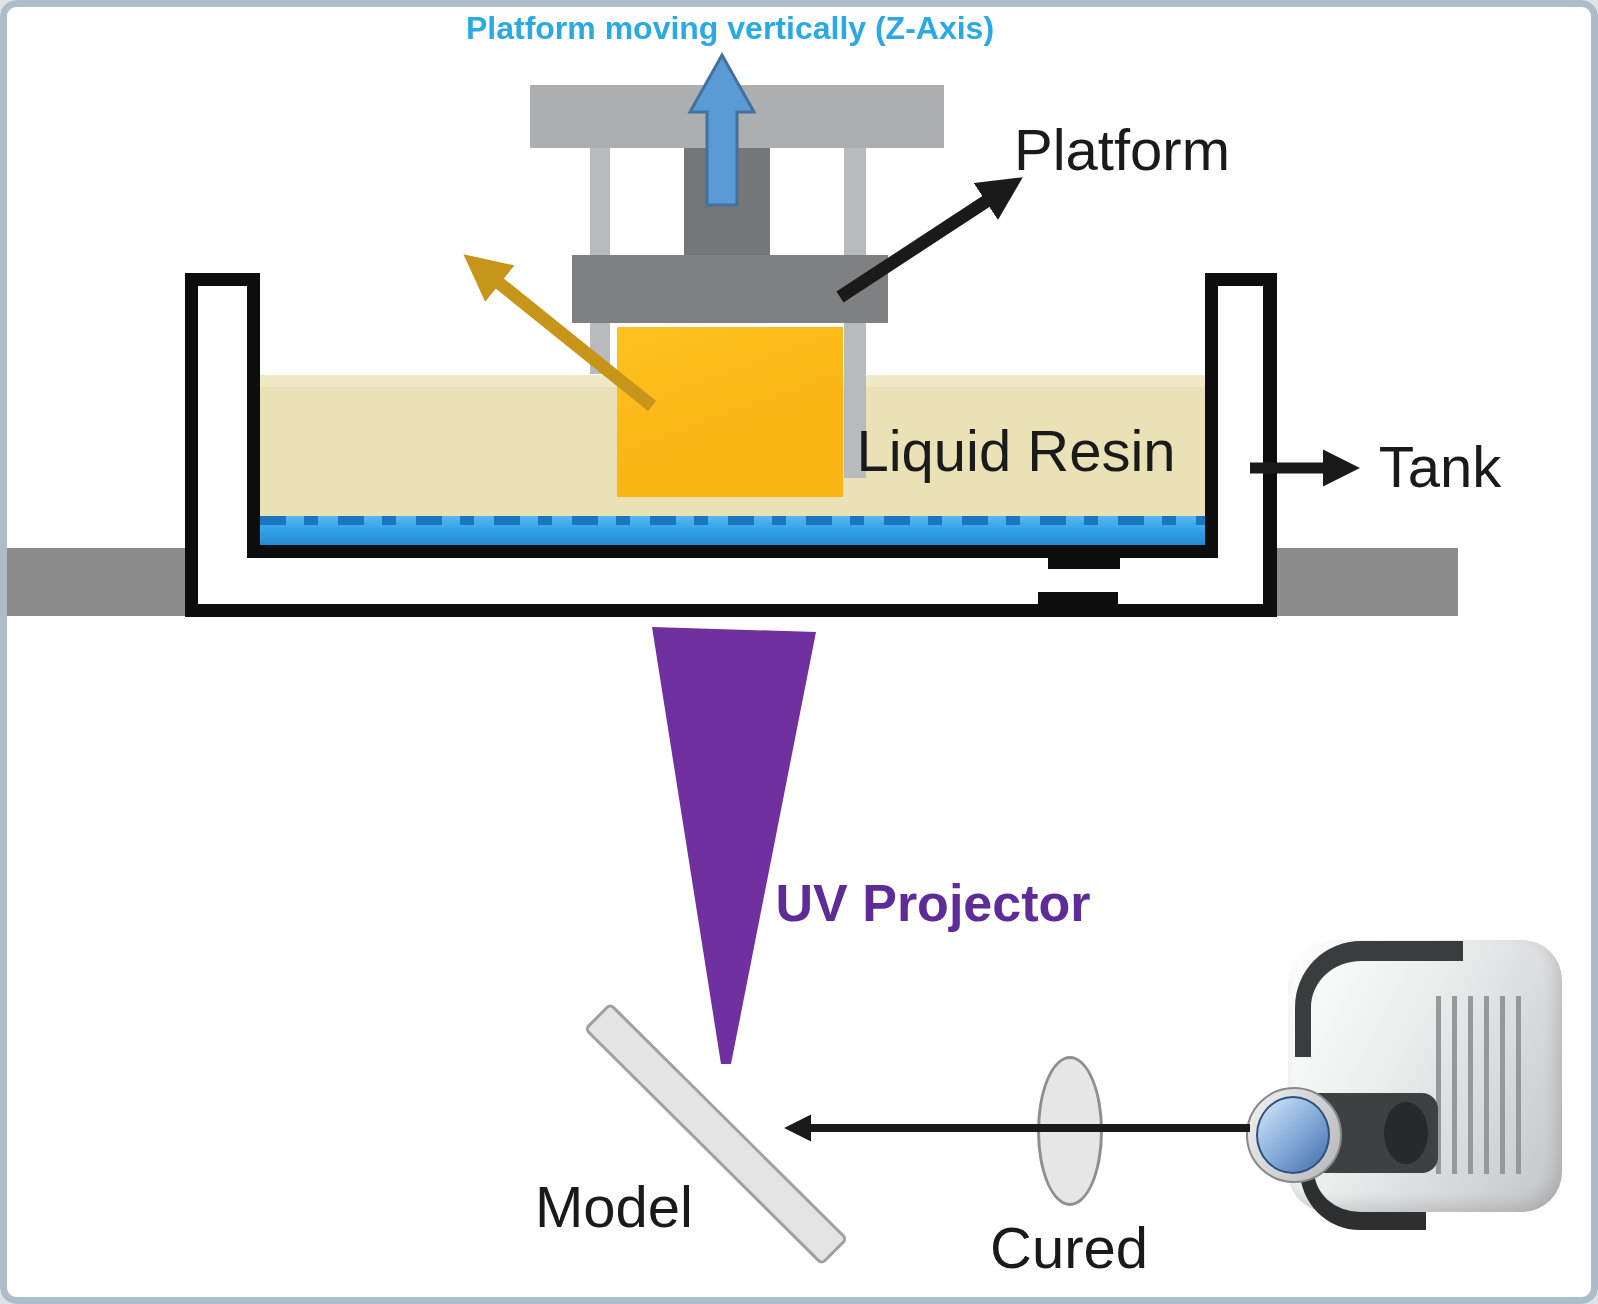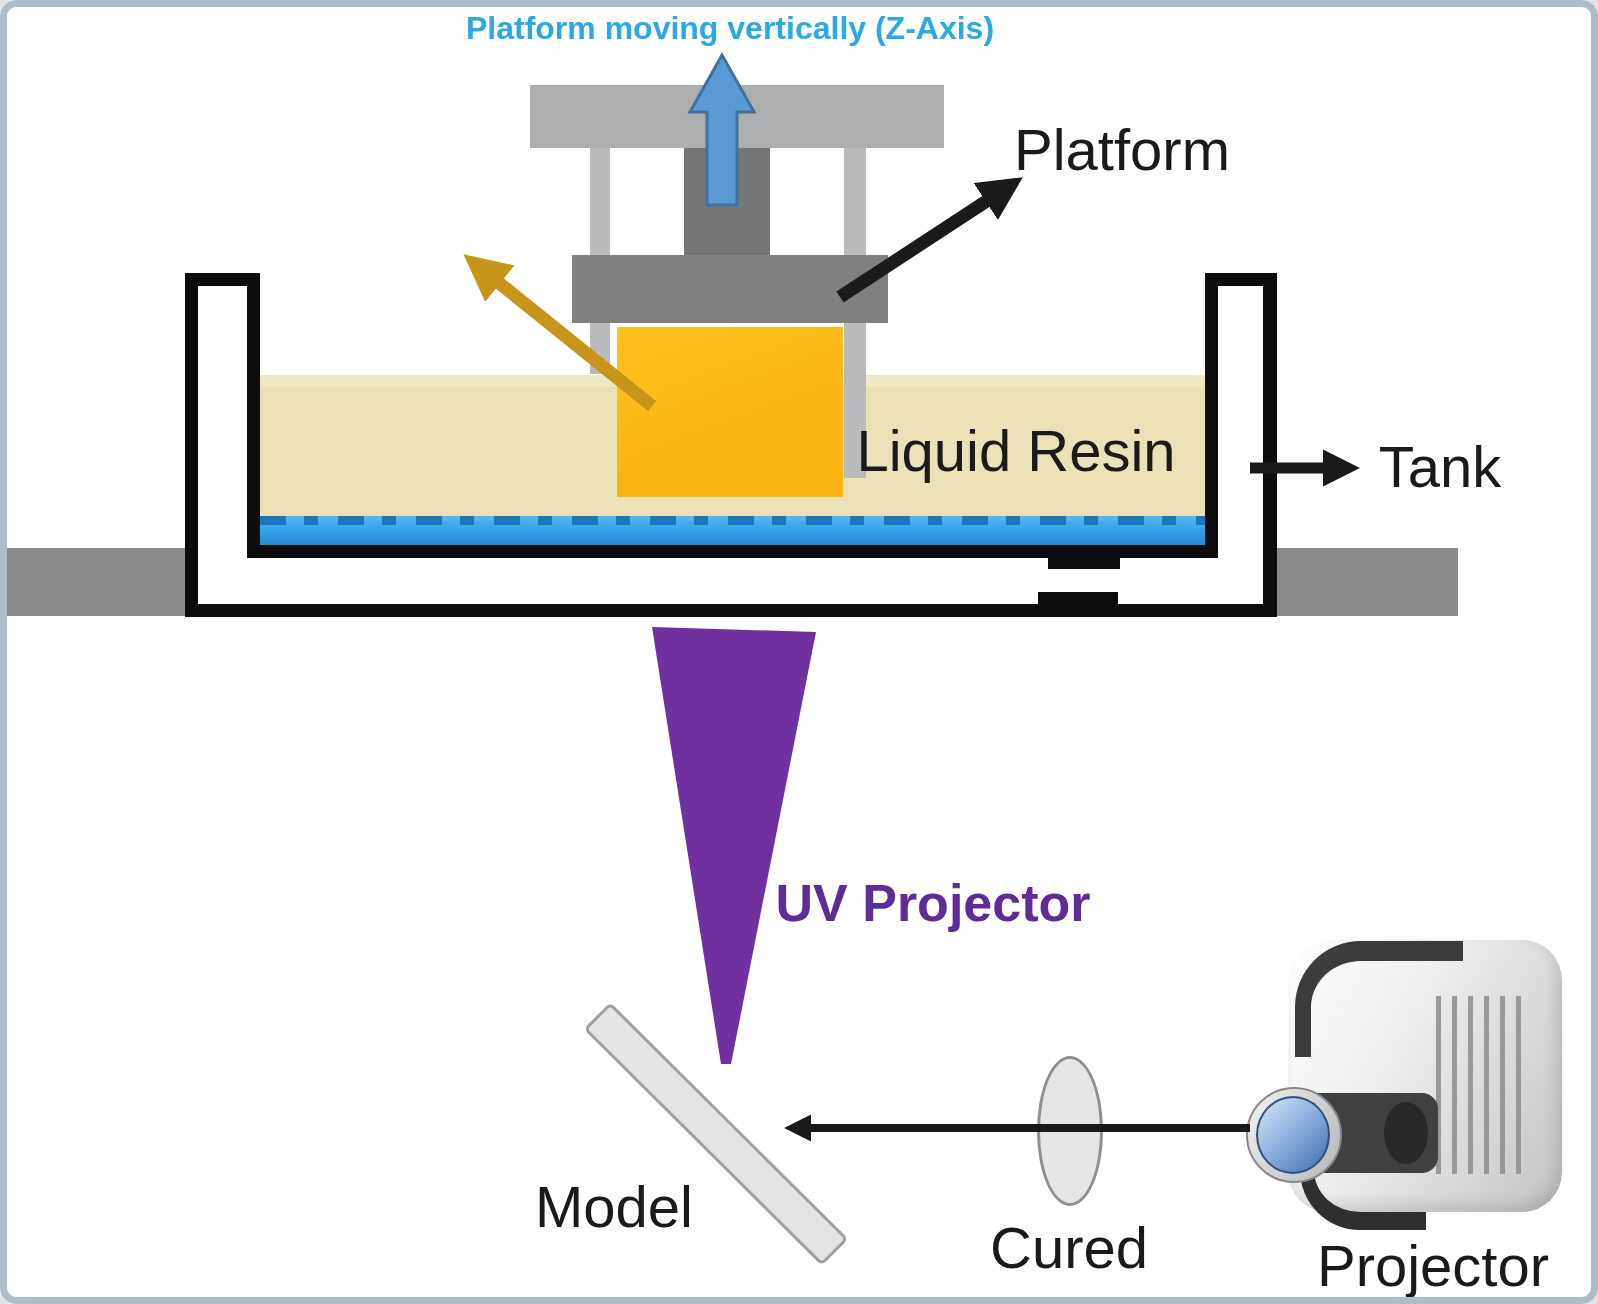--- a/index.html
+++ b/index.html
@@ -86,16 +86,15 @@
     <line x1="1250" y1="1128" x2="795" y2="1128" style="stroke:var(--label_black);stroke-width:8" marker-end="url(#ah-black)"></line>
   </svg>
 
   <div class="lbl title" style="left:730px;top:28px;">Platform moving vertically (Z-Axis)</div>
   <div class="lbl big" style="left:1122px;top:149px;">Platform</div>
   <div class="lbl big" style="left:1016px;top:450px;">Liquid Resin</div>
   <div class="lbl big" style="left:1440px;top:466px;">Tank</div>
   <div class="lbl uv-text" style="left:933px;top:903px;">UV Projector</div>
   <div class="lbl big" style="left:614px;top:1206px;">Model</div>
   <div class="lbl big" style="left:1069px;top:1247px;">Cured</div>
-  <div class="lbl big" style="left:1433px;top:1265px;">Projector</div>
 
   <div class="frame"></div>
 </div>
 
 </body></html>

